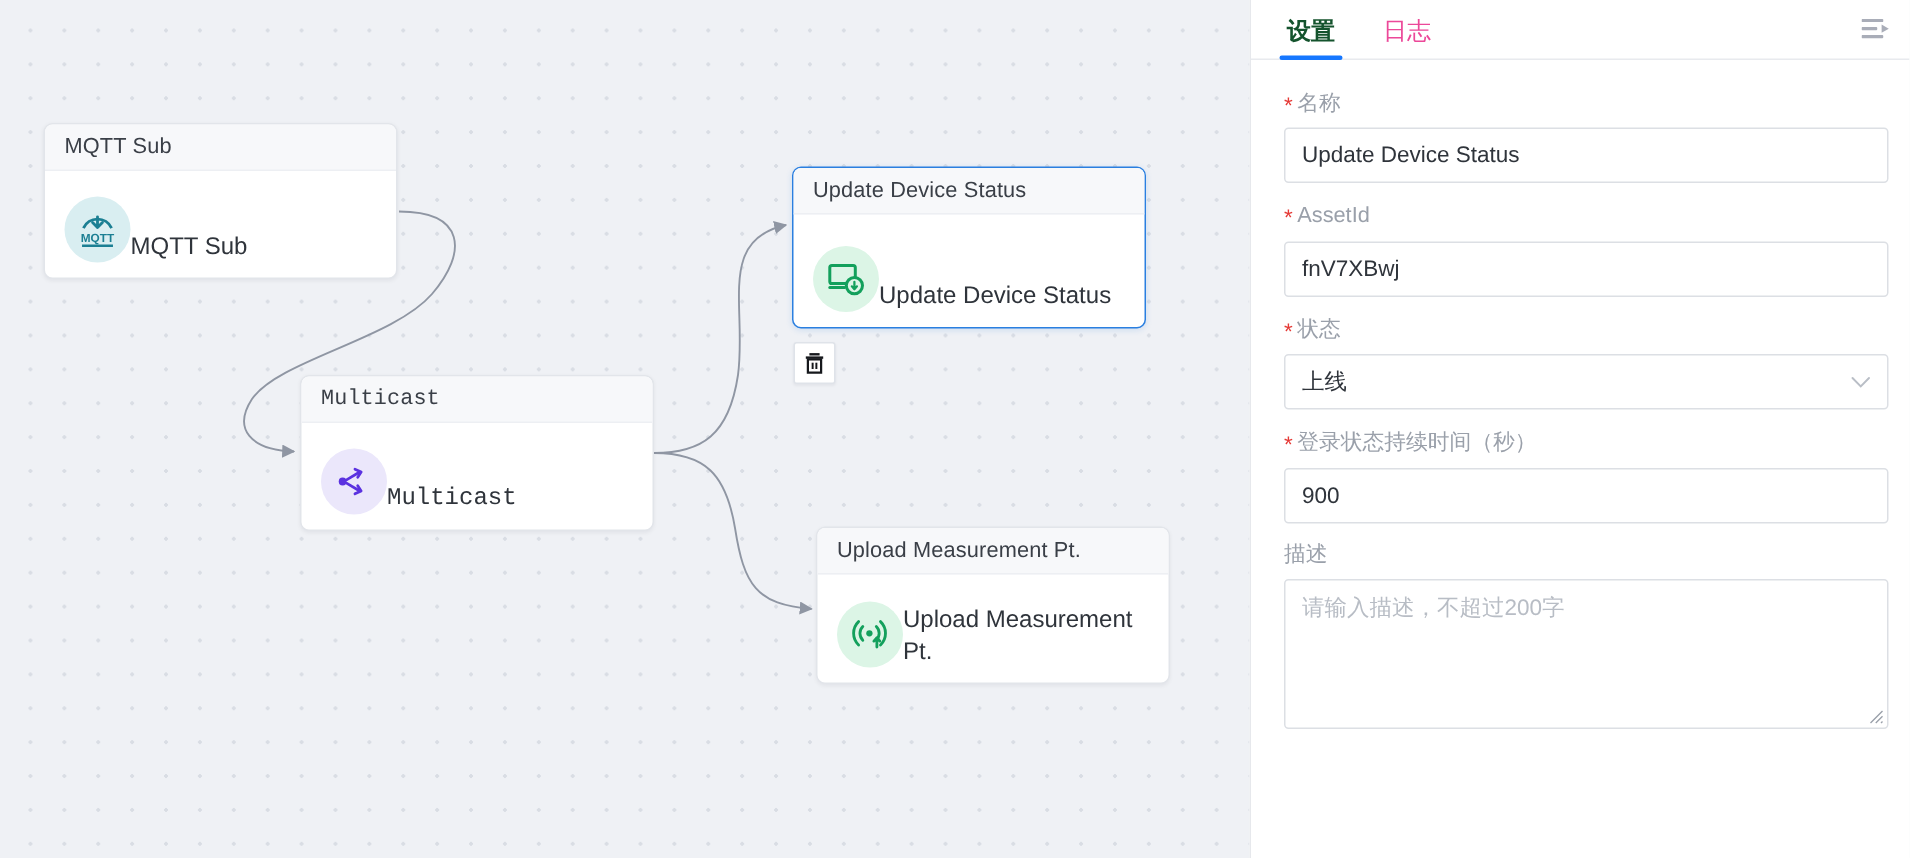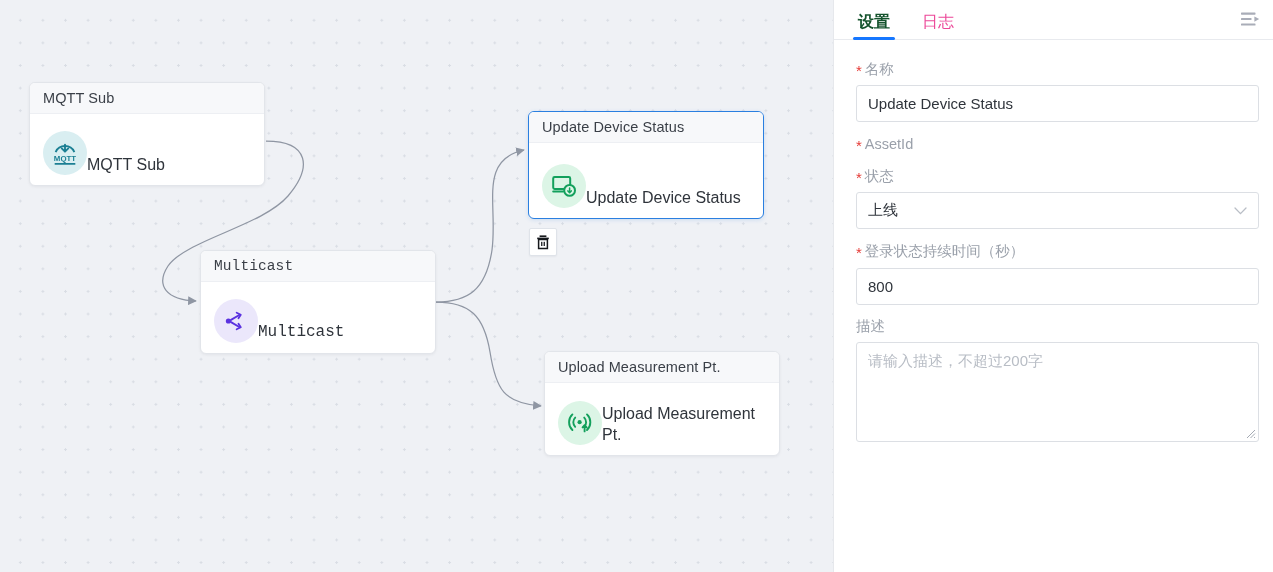--- a/index.html
+++ b/index.html
@@ -276,20 +276,21 @@
           <span>名称</span>
         </div>
         <div class="control">Update Device Status</div>
       </div>
 
       <div class="field">
         <div class="field-label">
           <span class="req">*</span>
           <span>AssetId</span>
         </div>
+        <div class="control">fnV7XBwj</div>
       </div>
 
       <div class="field">
         <div class="field-label">
           <span class="req">*</span>
           <span>状态</span>
         </div>
         <div class="control select">
           <span>上线</span>
           <span class="chev">
@@ -298,21 +299,21 @@
             </svg>
           </span>
         </div>
       </div>
 
       <div class="field">
         <div class="field-label">
           <span class="req">*</span>
           <span>登录状态持续时间（秒）</span>
         </div>
-        <div class="control">800</div>
+        <div class="control">900</div>
       </div>
 
       <div class="field">
         <div class="field-label">
           <span>描述</span>
         </div>
         <div class="textarea">
           <span>请输入描述，不超过200字</span>
           <svg class="resizer" viewBox="0 0 12 12" aria-hidden="true">
             <path d="M11 3 L3 11 M11 6.5 L6.5 11 M11 10 L10 11" stroke="#9aa0aa" stroke-width="0.9" fill="none"></path>

